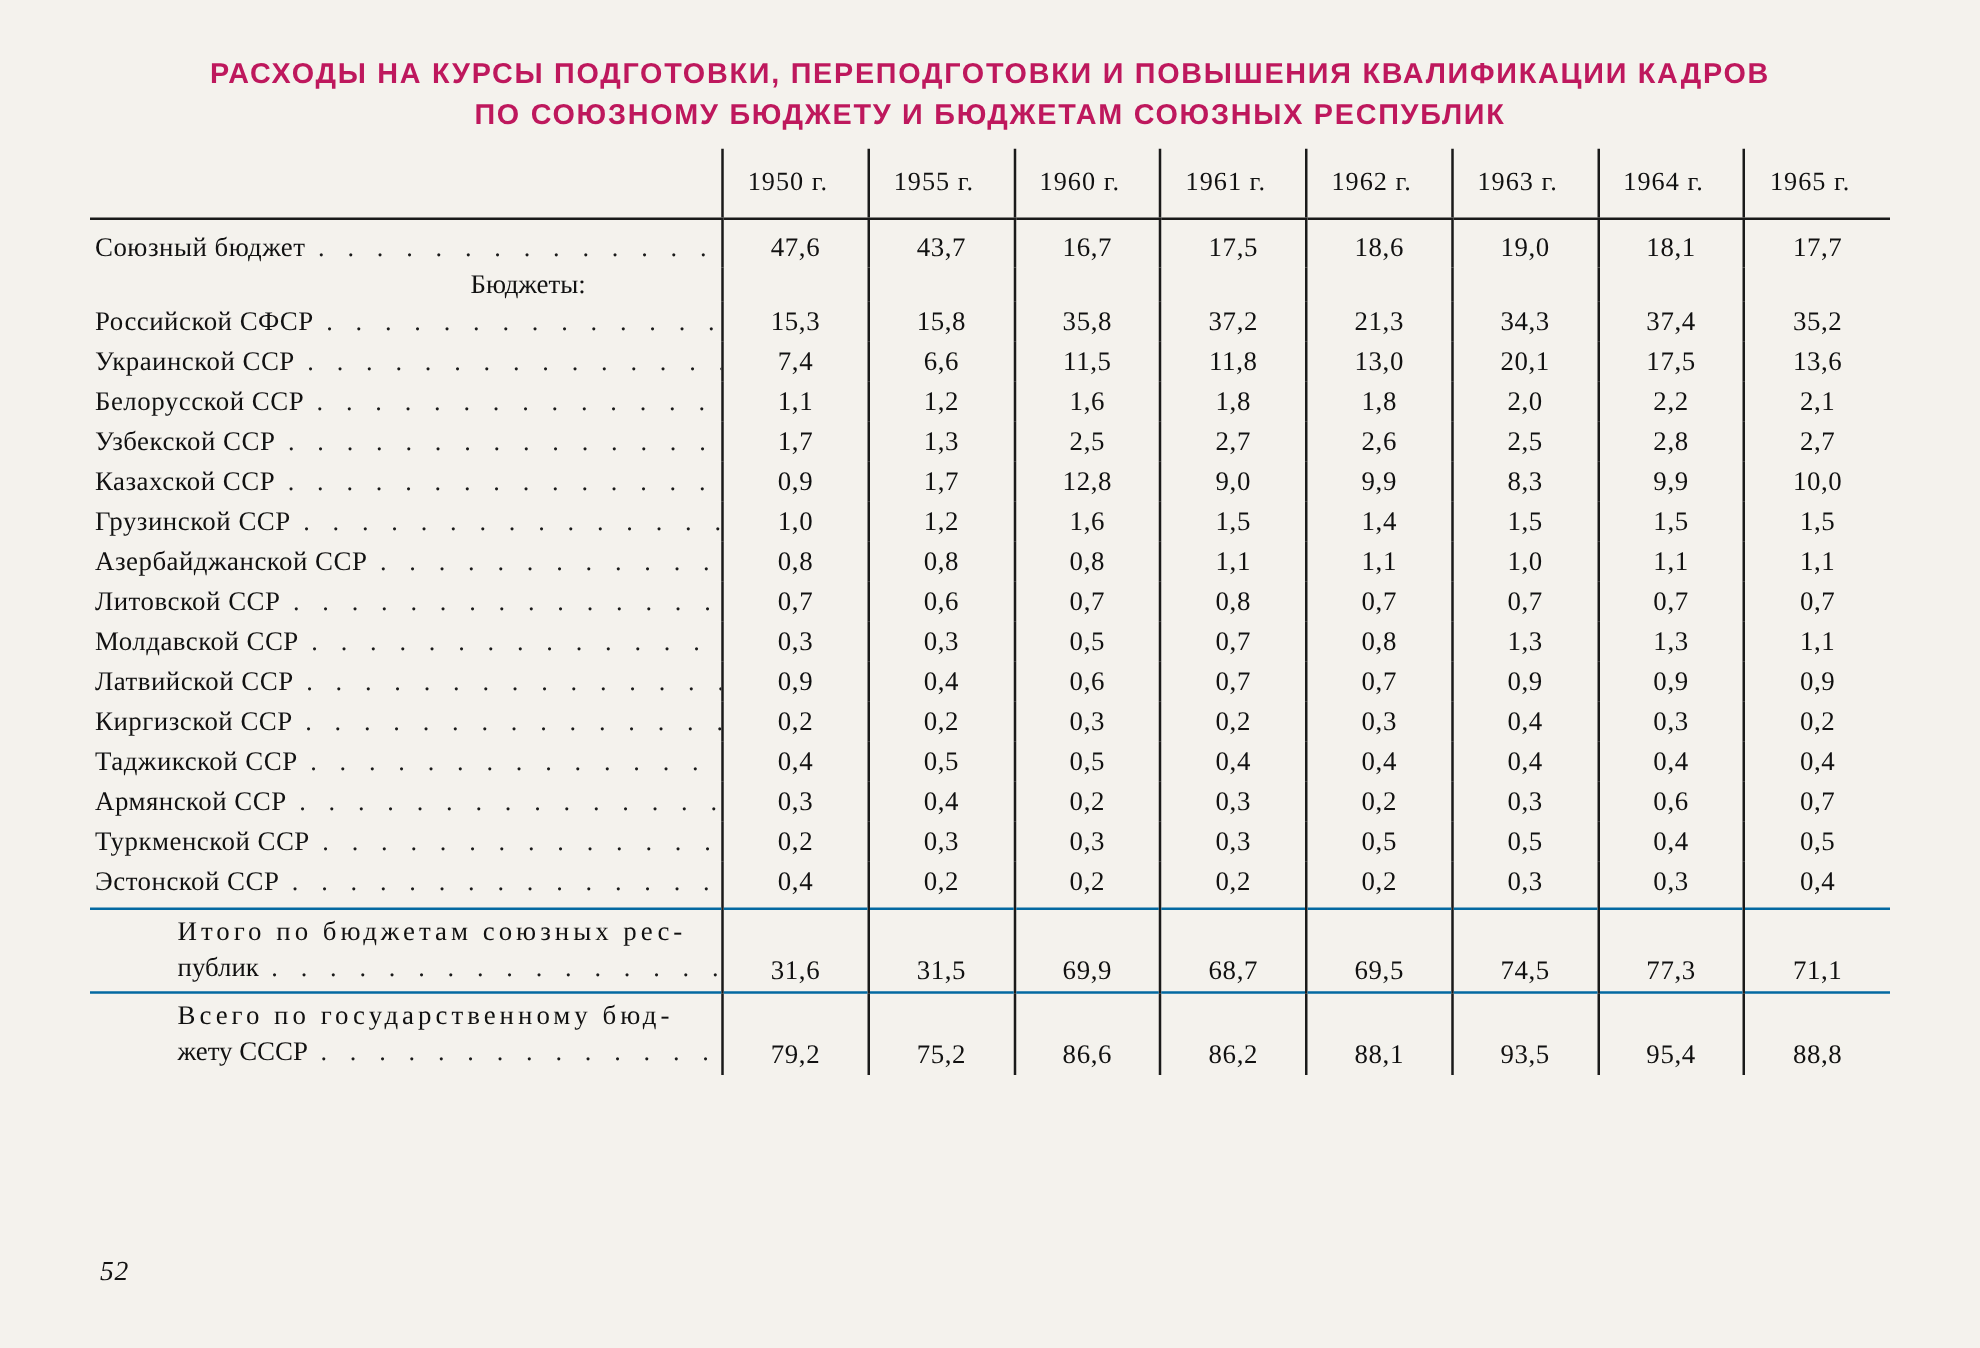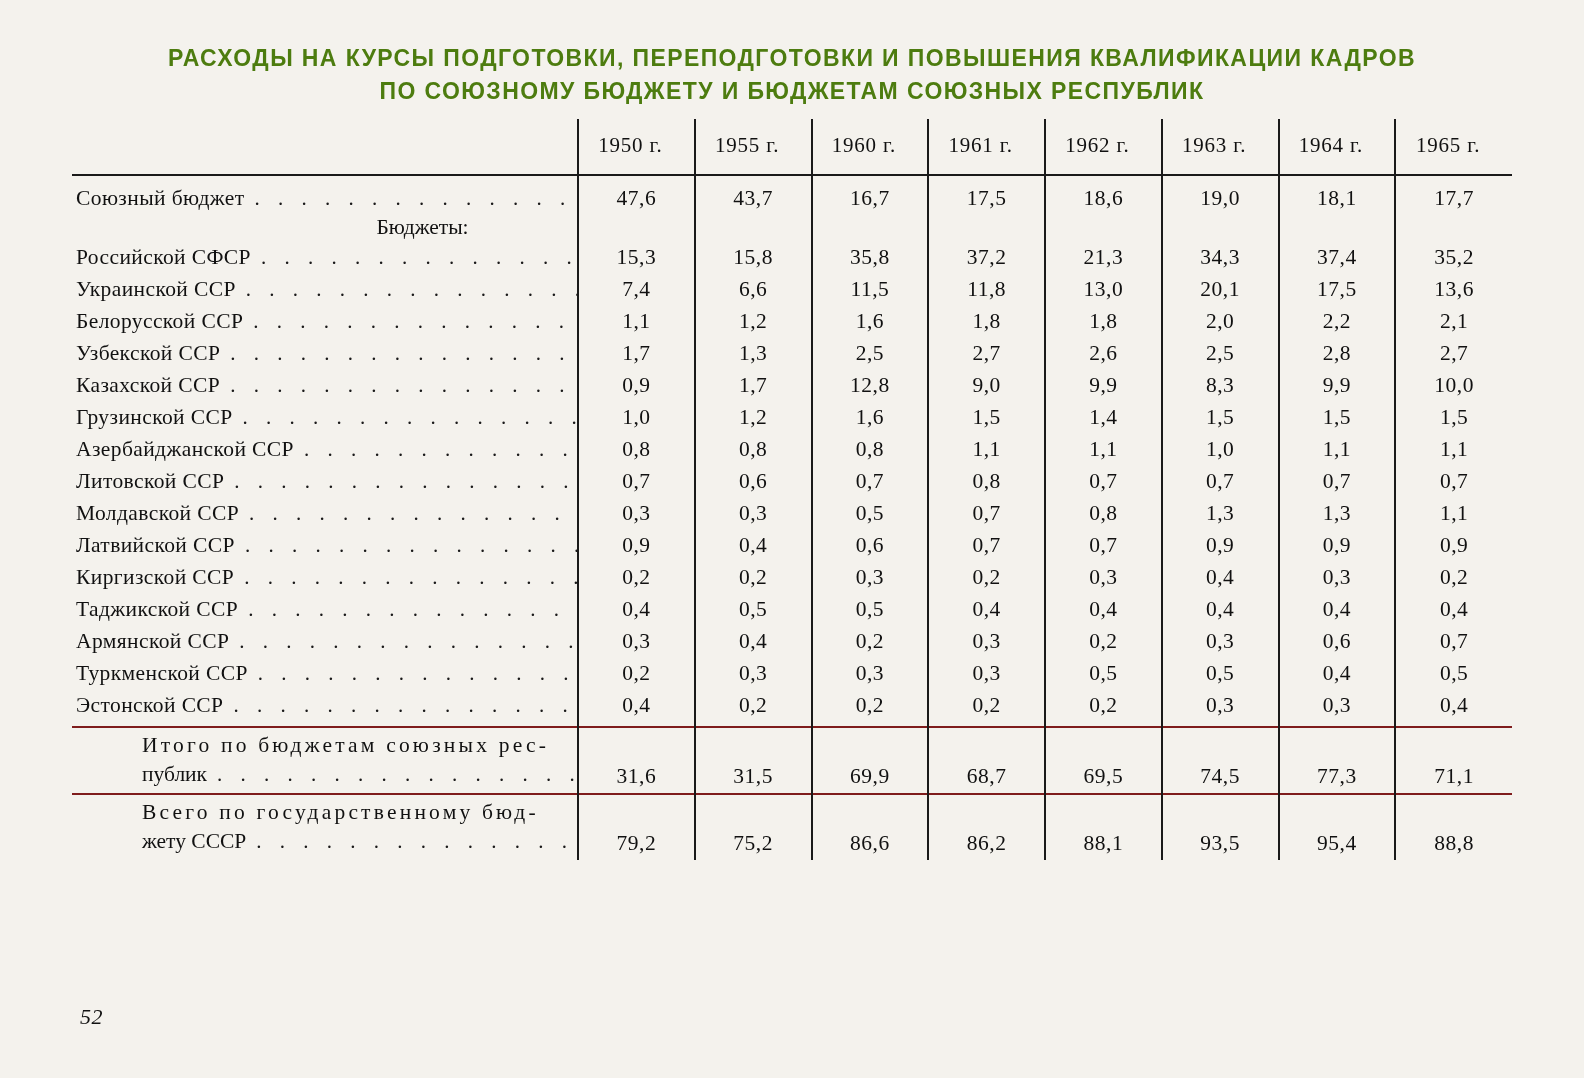--- a/index.html
+++ b/index.html
@@ -23,21 +23,21 @@
   .title-block {
     text-align: center;
     padding-top: 42px;
   }
   .title-line {
     font-family: "Liberation Sans", sans-serif;
     font-size: 23px;
     font-weight: bold;
     letter-spacing: 1.4px;
     line-height: 1.45;
-    color: #4d7c0f;
+    color: #be185d;
     white-space: nowrap;
   }
   .units {
     text-align: right;
     font-size: 20px;
     padding-right: 92px;
     padding-top: 14px;
     letter-spacing: 0.6px;
   }
   table.main {
@@ -99,21 +99,21 @@
   }
   .sub-head td.lbl {
     padding-left: 196px;
     text-align: center;
   }
   .sub-head td {
     padding-top: 1px;
     padding-bottom: 1px;
   }
   tr.sep-top td {
-    border-top: 2px solid #7f1d1d;
+    border-top: 2px solid #0369a1;
   }
   .total-lbl {
     padding-left: 70px !important;
     white-space: normal !important;
     line-height: 1.35;
   }
   .spaced {
     letter-spacing: 3.2px;
   }
   .total-cell {

